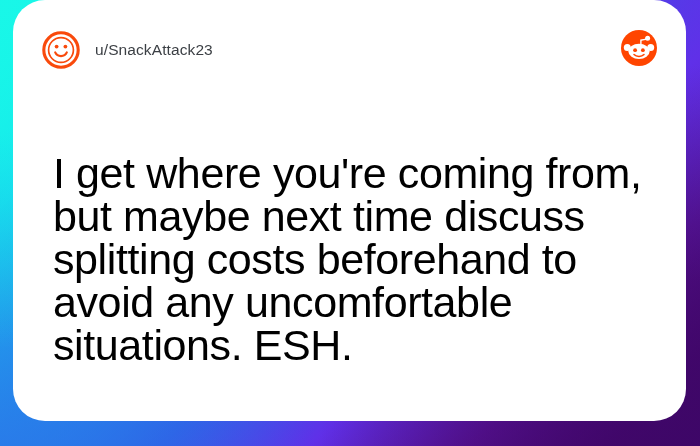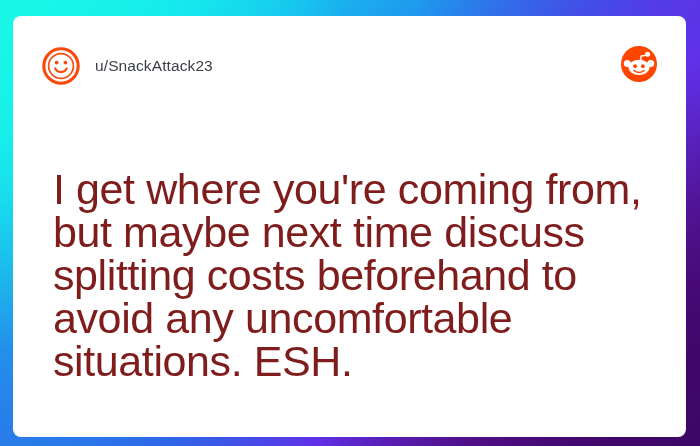--- a/index.html
+++ b/index.html
@@ -29,24 +29,24 @@
     background:
       radial-gradient(circle at 0% 0%, rgba(25,247,232,0.95) 0%, rgba(25,247,232,0) 42%),
       radial-gradient(circle at 100% 100%, rgba(62,6,104,0.92) 0%, rgba(62,6,104,0) 46%),
       radial-gradient(circle at 0% 100%, rgba(44,116,232,0.75) 0%, rgba(44,116,232,0) 38%),
       radial-gradient(circle at 100% 0%, rgba(96,48,232,0.70) 0%, rgba(96,48,232,0) 34%);
     pointer-events:none;
   }
 
   #card {
     position:absolute;
-    left:13px; top:16px;
+    left:13px; top:0;
     width:673px; height:421px;
     background:#ffffff;
-    border-radius:8px;
+    border-radius:32px;
     overflow:hidden;
   }
 
   #card-header {
     position:absolute;
     left:28px; top:26px;
     right:28px;
     height:48px;
     display:flex;
     align-items:center;
@@ -69,21 +69,21 @@
     width:38px; height:38px;
     display:block;
   }
 
   #body-text {
     position:absolute;
     left:40px; top:152px;
     right:36px;
     font-size:43px;
     line-height:43px;
-    color:#7f1d1d;
+    color:#000000;
     letter-spacing:-0.4px;
     font-weight:400;
     white-space:pre-wrap;
   }
 </style>
 </head>
 <body>
 
 <div id="stage">
 

